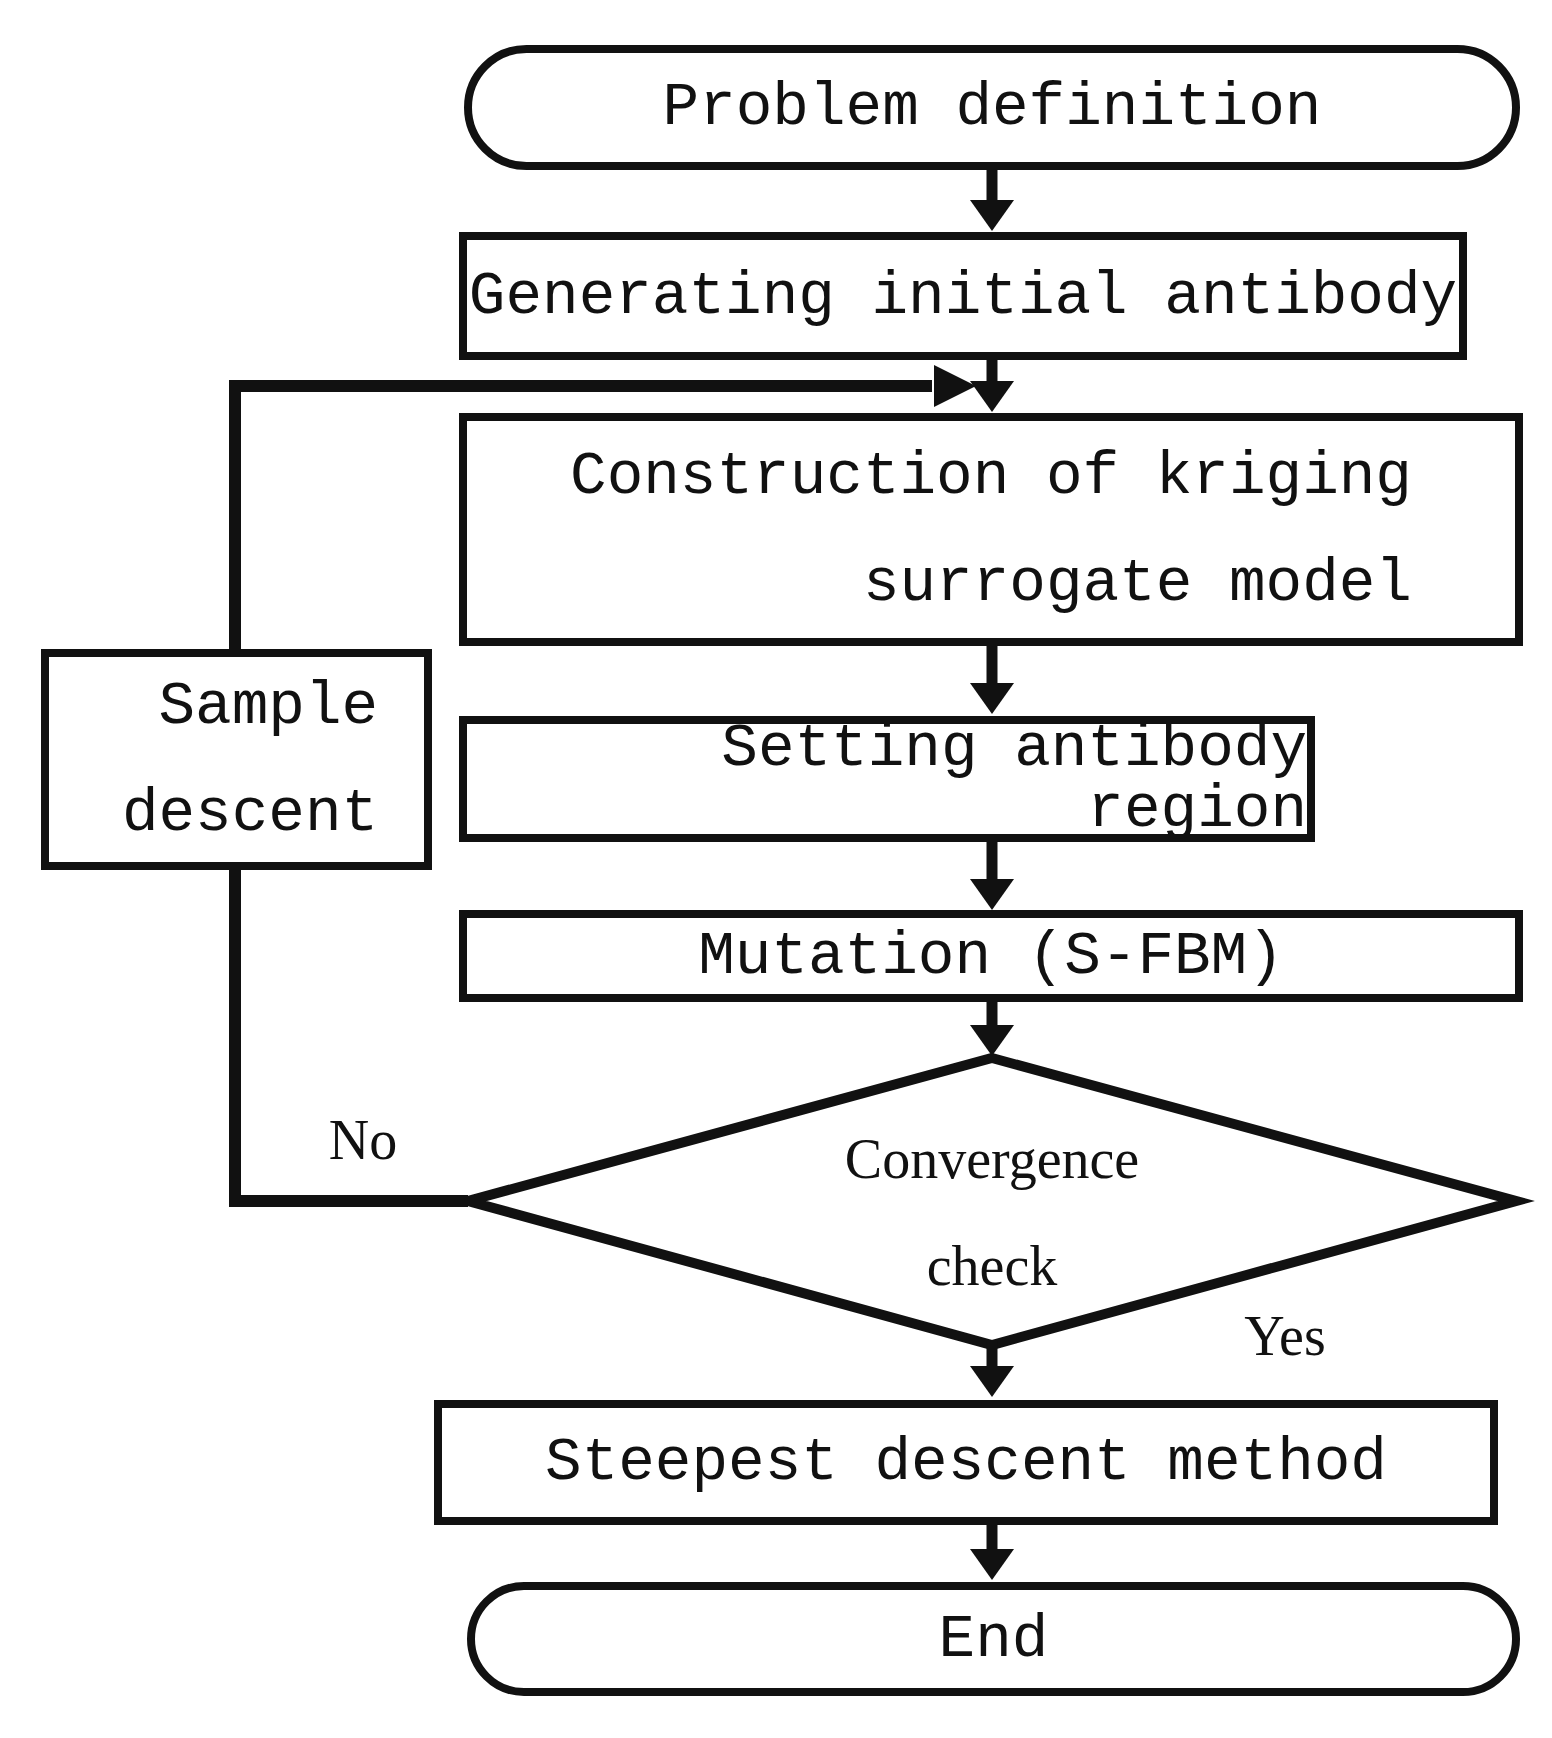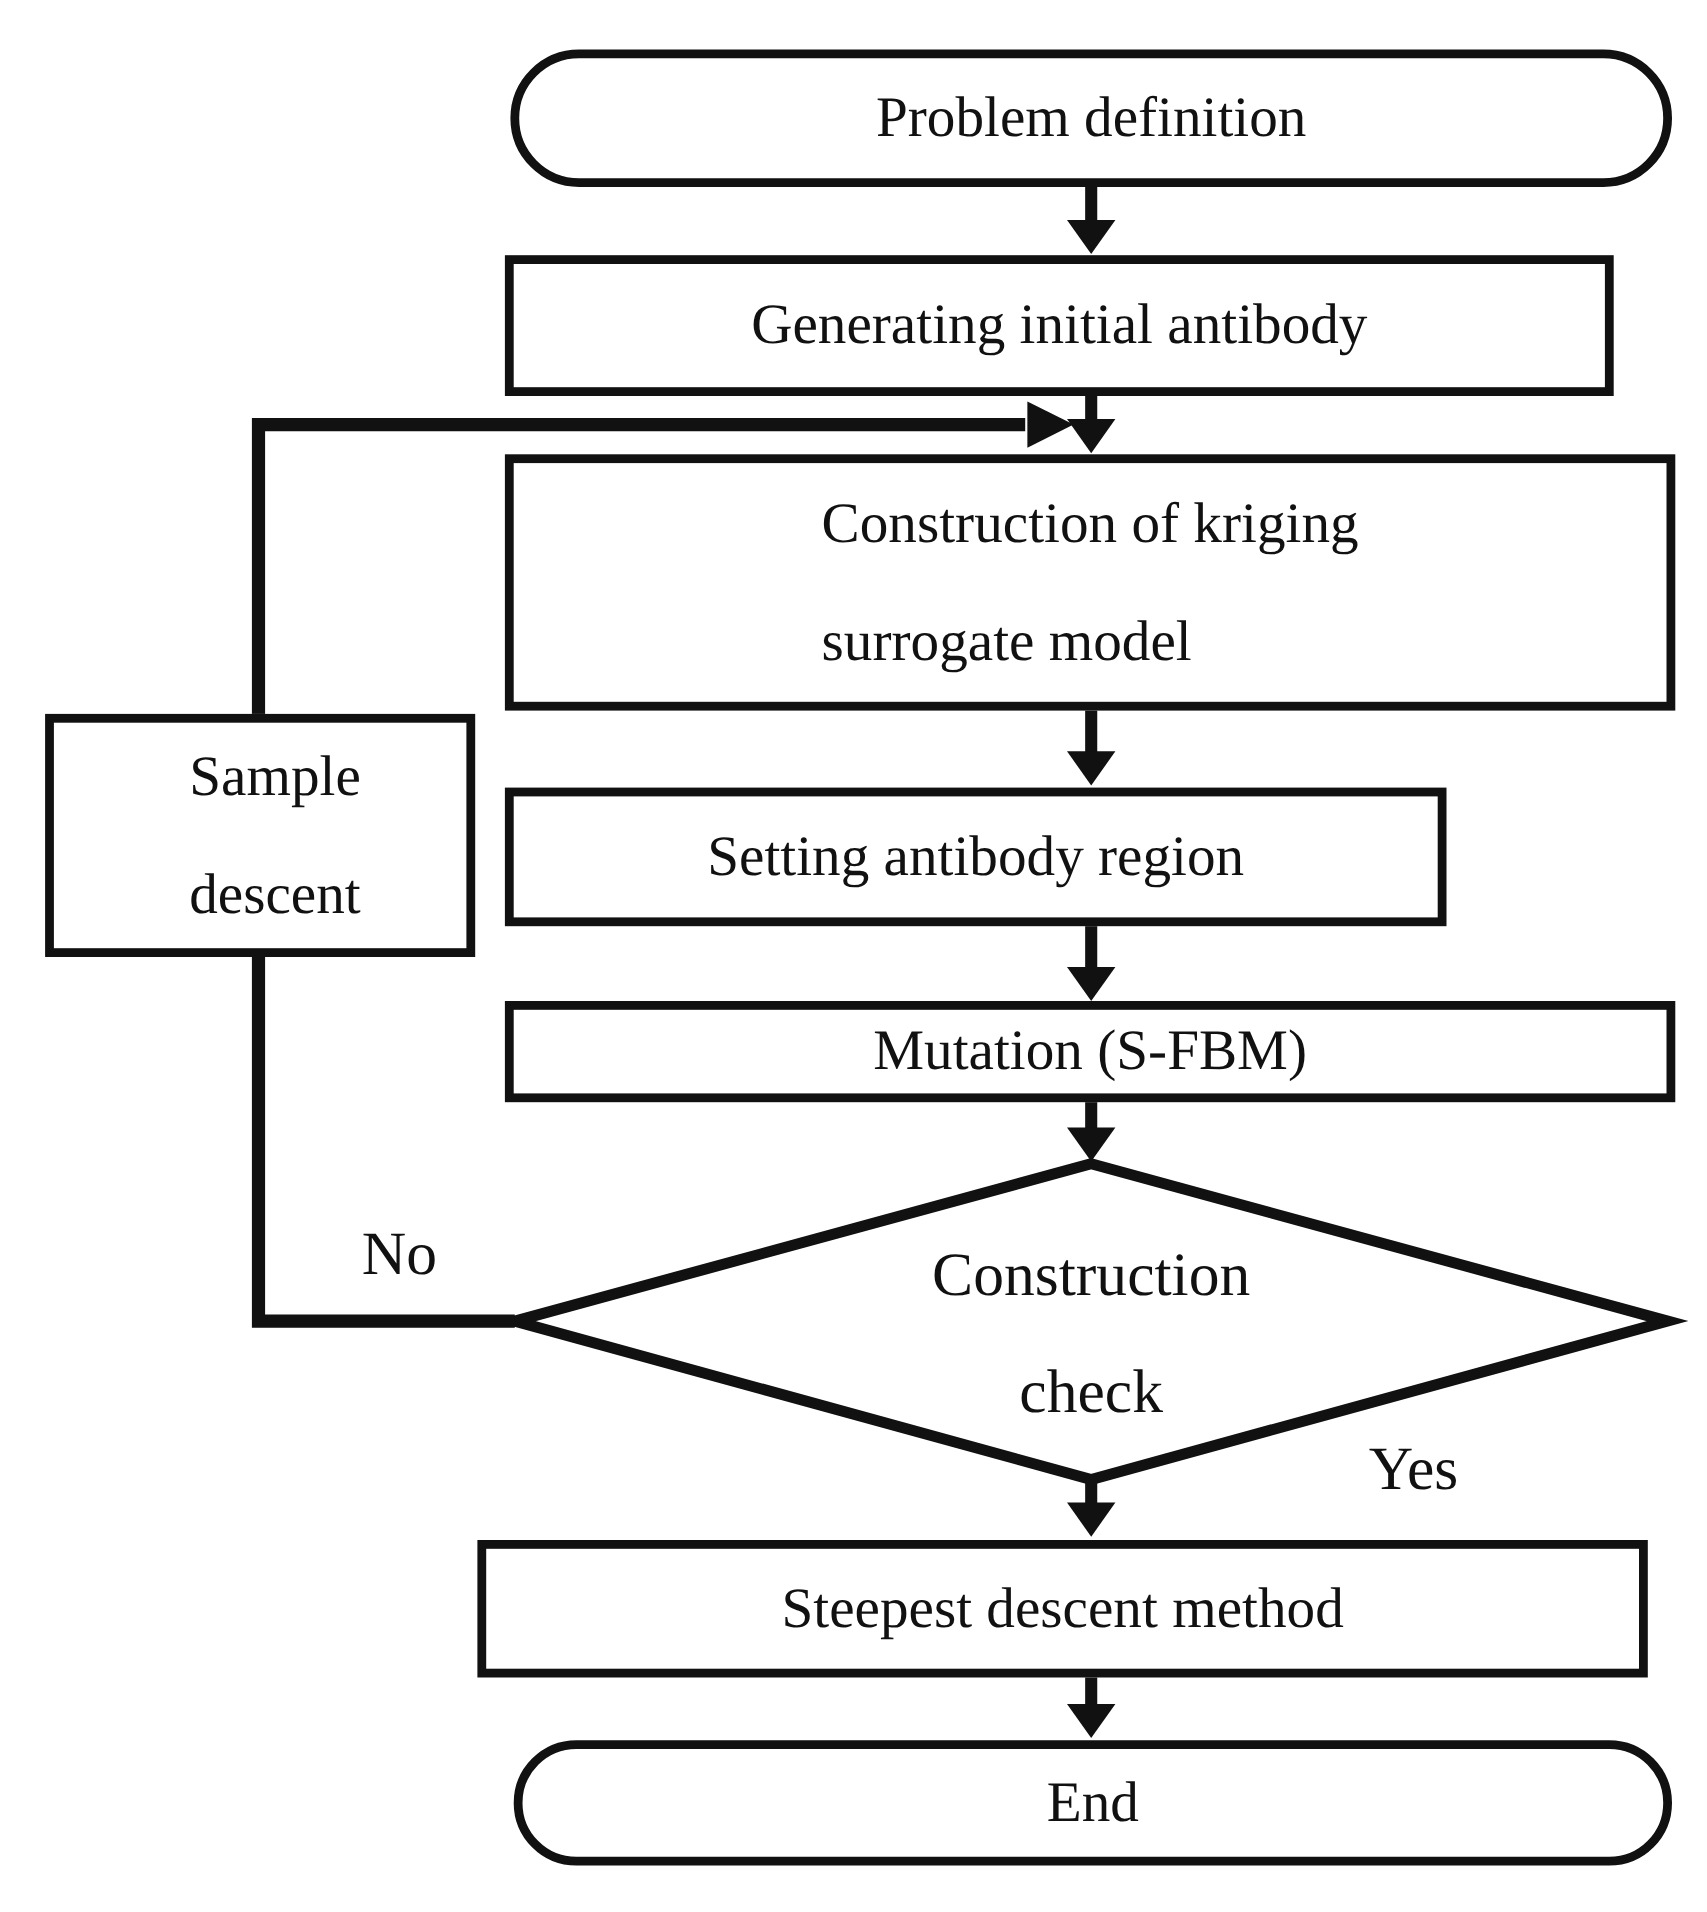--- a/index.html
+++ b/index.html
@@ -44,24 +44,25 @@
     stroke-linejoin: miter;
   }
   .node {
     position: absolute;
     z-index: 2;
     background: var(--bg);
     border: 8px solid var(--stroke);
     display: flex;
     align-items: center;
     justify-content: center;
-    text-align: left;
-    font-size: 52px;
+    text-align: right;
+    font-size: 61px;
     line-height: 1.0;
     color: var(--text);
+    font-family: Liberation Mono, monospace;
   }
   .stadium { border-radius: 999px; }
   .lines .ln { display: block; line-height: 107px; }
   .floating-label {
     position: absolute;
     z-index: 3;
     display: flex;
     align-items: center;
     justify-content: center;
     text-align: center;
@@ -122,21 +123,21 @@
   <div class="node" style="left:459px; top:716px; width:856px; height:126px;">
     <span>Setting antibody region</span>
   </div>
 
   <div class="node" style="left:459px; top:910px; width:1064px; height:92px;">
     <span>Mutation (S-FBM)</span>
   </div>
 
   <div class="floating-label" style="left:692px; top:1106px; width:600px; height:214px;">
     <span class="lines">
-      <span class="ln">Construction</span>
+      <span class="ln">Convergence</span>
       <span class="ln">check</span>
     </span>
   </div>
 
   <div class="node" style="left:434px; top:1400px; width:1064px; height:125px;">
     <span>Steepest descent method</span>
   </div>
 
   <div class="node stadium" style="left:467px; top:1582px; width:1053px; height:114px;">
     <span>End</span>

